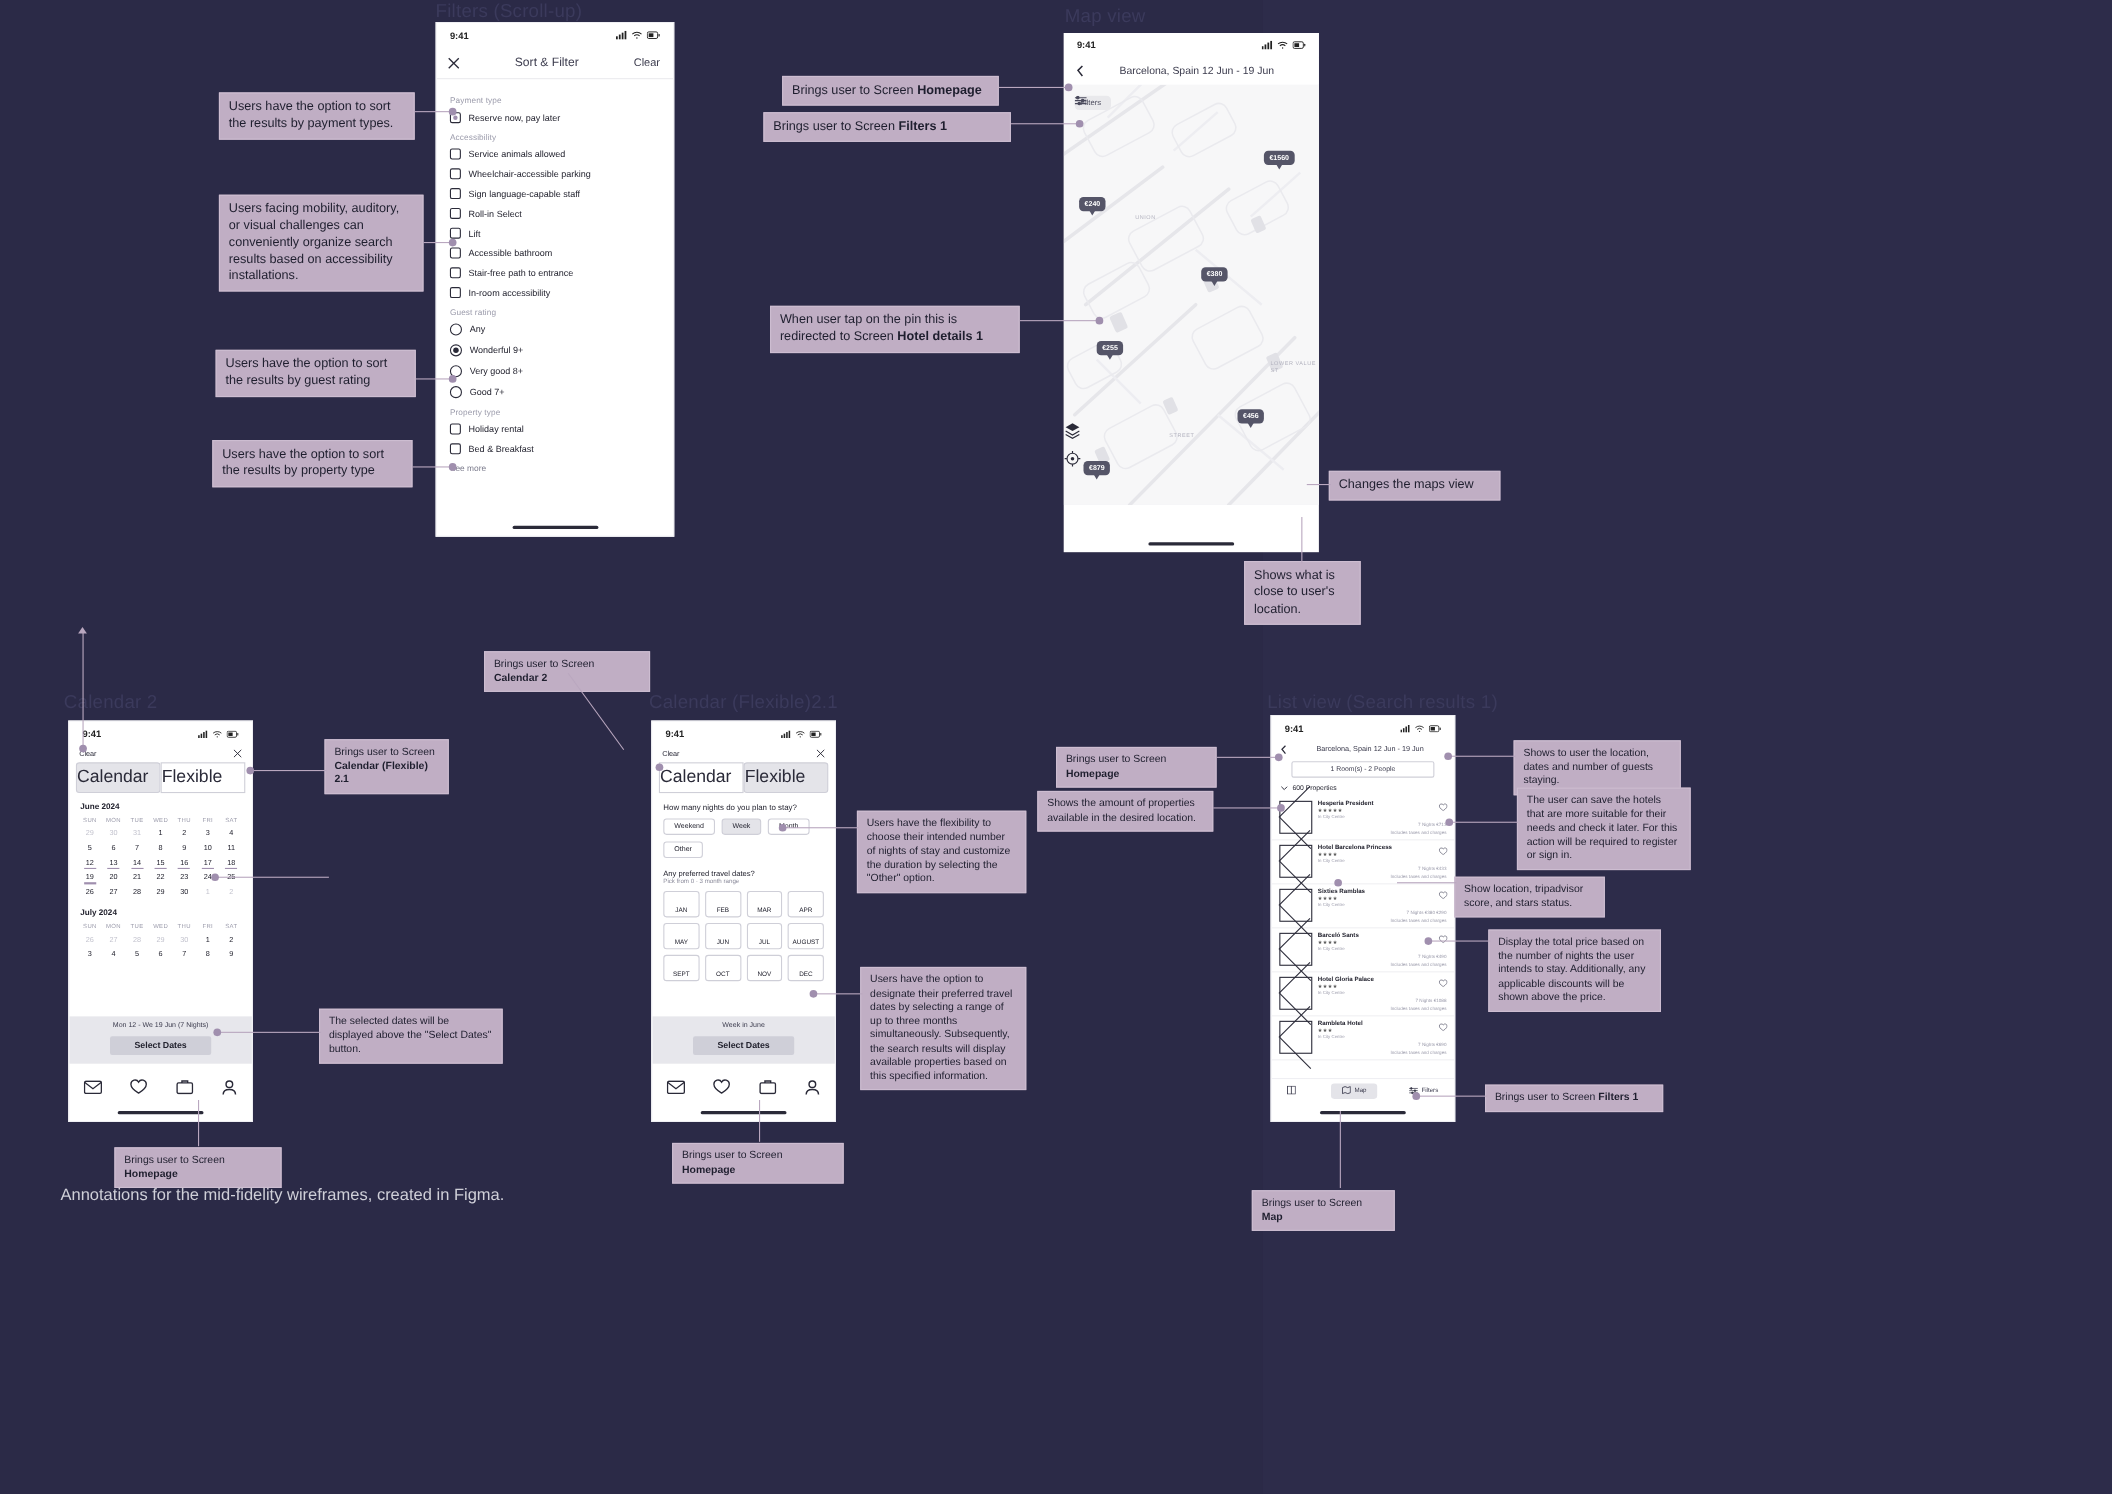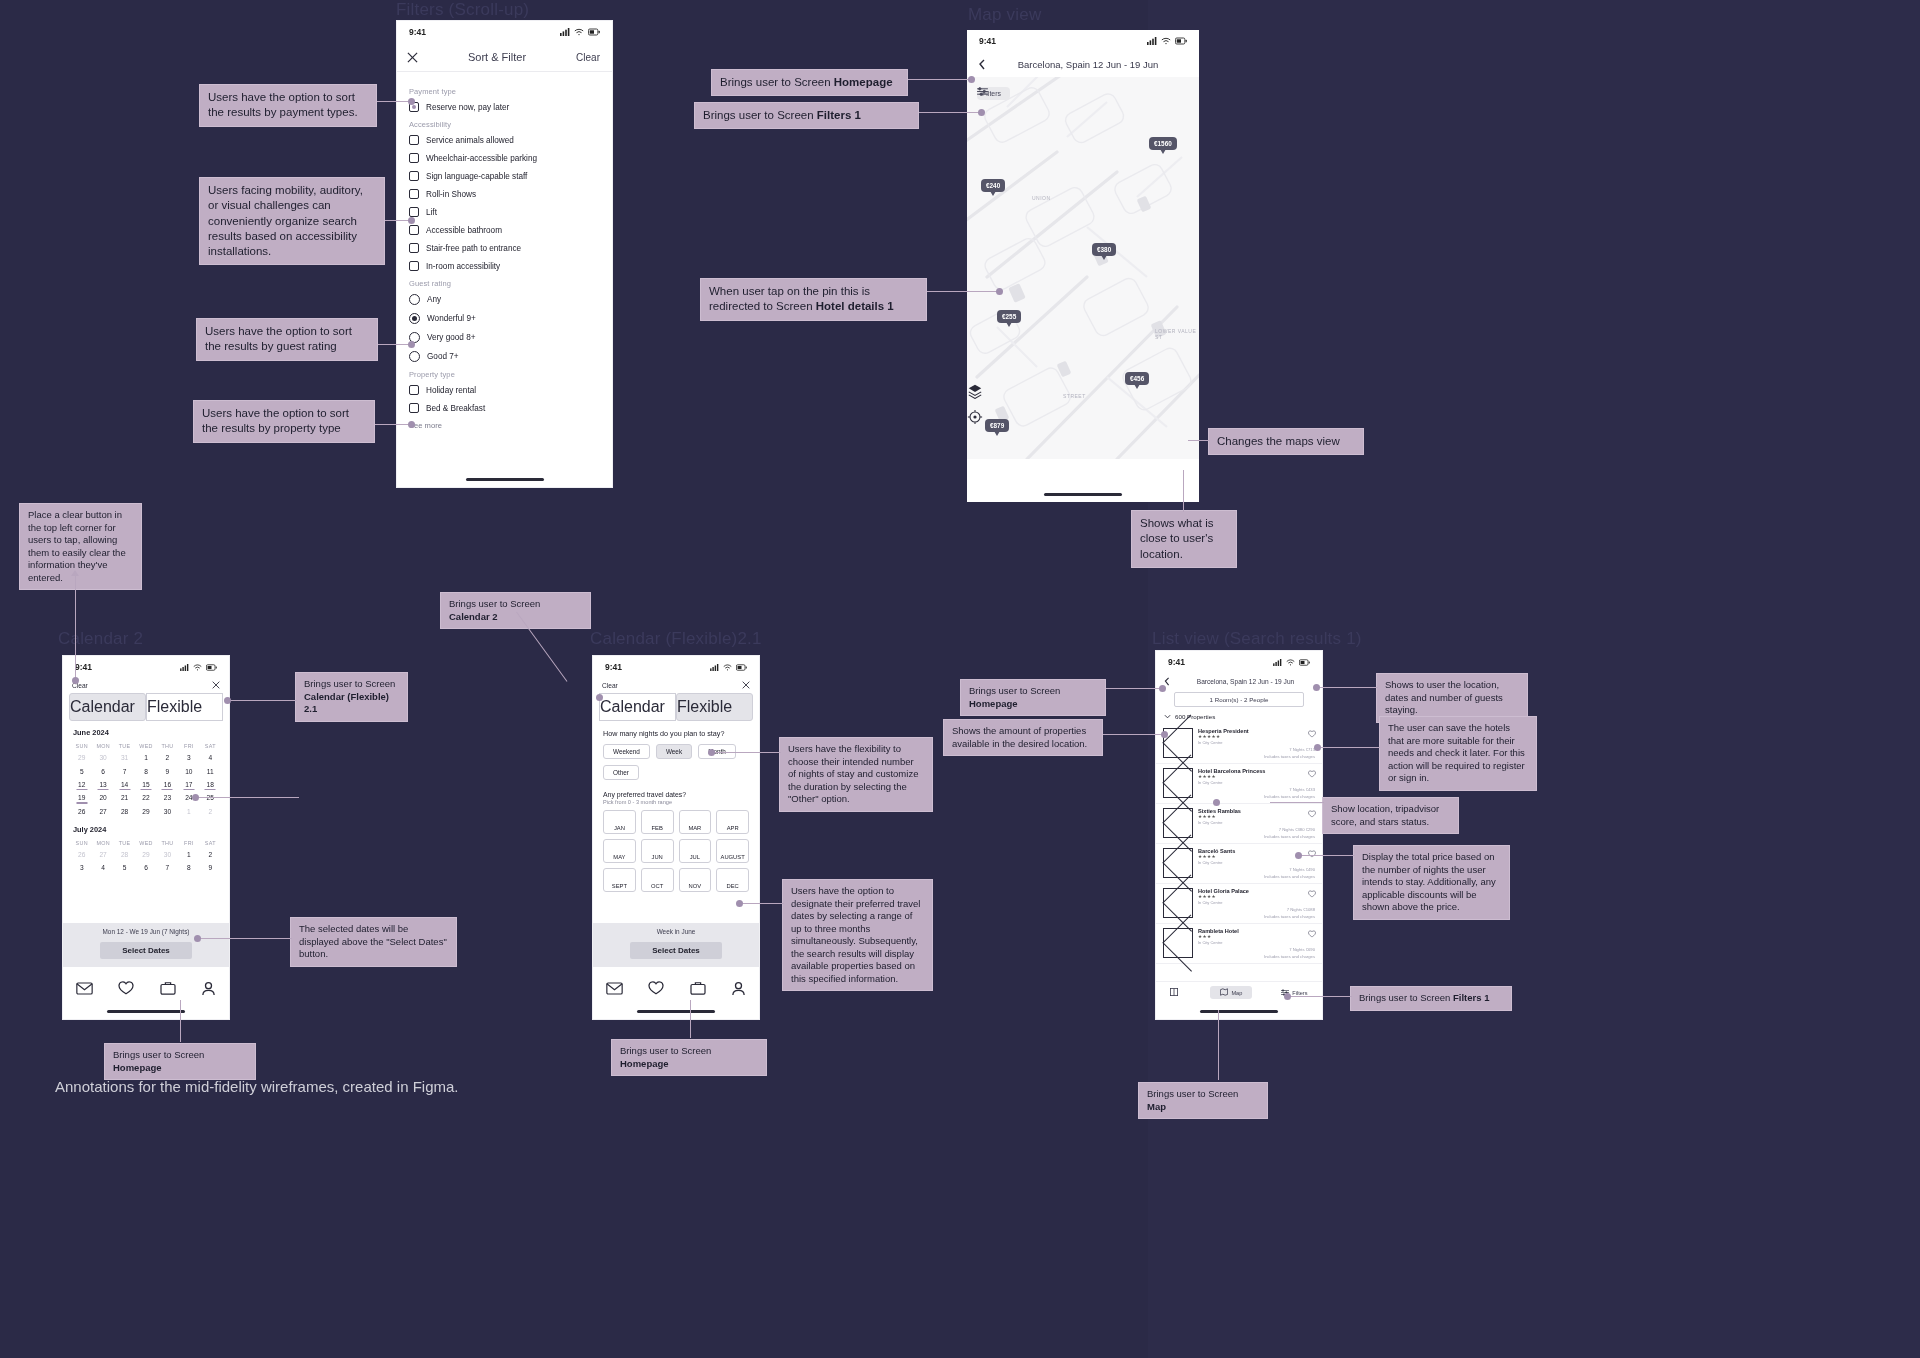--- a/index.html
+++ b/index.html
@@ -230,21 +230,21 @@
         <div class="opt">
           <span class="cb"></span>
           <span class="opt-label">Wheelchair-accessible parking</span>
         </div>
         <div class="opt">
           <span class="cb"></span>
           <span class="opt-label">Sign language-capable staff</span>
         </div>
         <div class="opt">
           <span class="cb"></span>
-          <span class="opt-label">Roll-in Shows</span>
+          <span class="opt-label">Roll-in Select</span>
         </div>
         <div class="opt">
           <span class="cb"></span>
           <span class="opt-label">Lift</span>
         </div>
         <div class="opt">
           <span class="cb"></span>
           <span class="opt-label">Accessible bathroom</span>
         </div>
         <div class="opt">
@@ -559,21 +559,20 @@
           <path d="M6 4V2h6v2"></path>
         </svg>
       <svg width="15" height="15" viewBox="0 0 16 16" fill="none" stroke="#2a2a38" stroke-width="1.4">
           <circle cx="8" cy="5" r="3.2"></circle>
           <path d="M2 15c0-3.3 2.7-5 6-5s6 1.7 6 5"></path>
         </svg>
     </div>
     <div class="home-ind"></div>
   </div>
 
-  <div class="note small" style="left:19px; top:503px; width:123px;">Place a clear button in the top left corner for users to tap, allowing them to easily clear the information they've entered.</div>
   <div class="conn-v" style="left:75px; top:573px; height:108px;"></div>
   <div class="arrow-up" style="left:71px; top:570px;"></div>
   <div class="dot" style="left:72px; top:677px;"></div>
 
   <div class="note small" style="left:295px; top:672px; width:113px;"><span>Brings user to Screen </span><b>Calendar (Flexible) 2.1</b></div>
   <div class="conn" style="left:227px; top:700px; width:70px;"></div>
   <div class="dot" style="left:224px; top:697px;"></div>
 
   <div class="conn" style="left:196px; top:797px; width:103px;"></div>
   <div class="dot" style="left:192px; top:794px;"></div>

